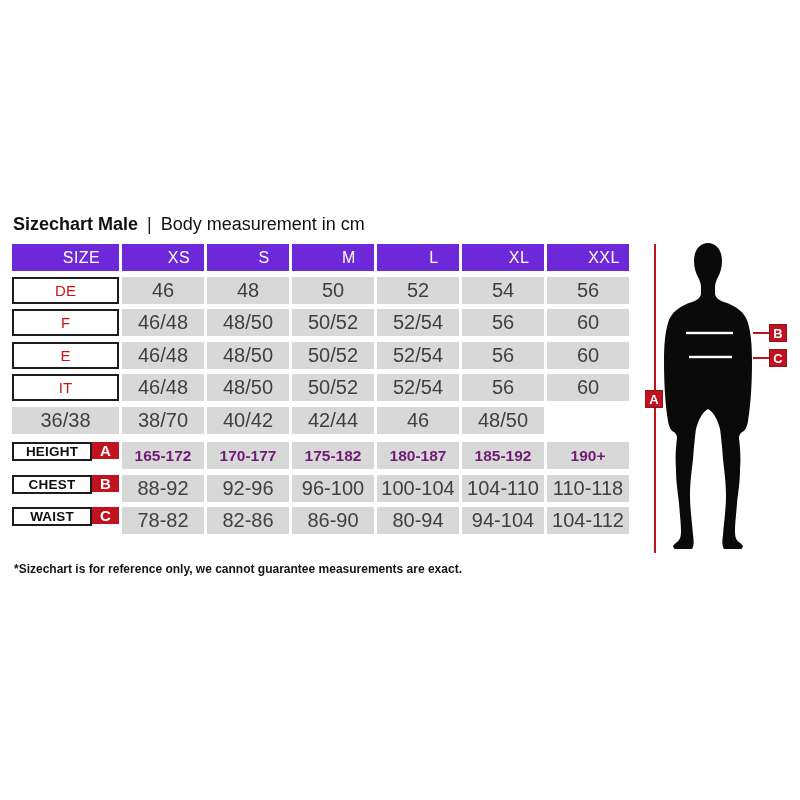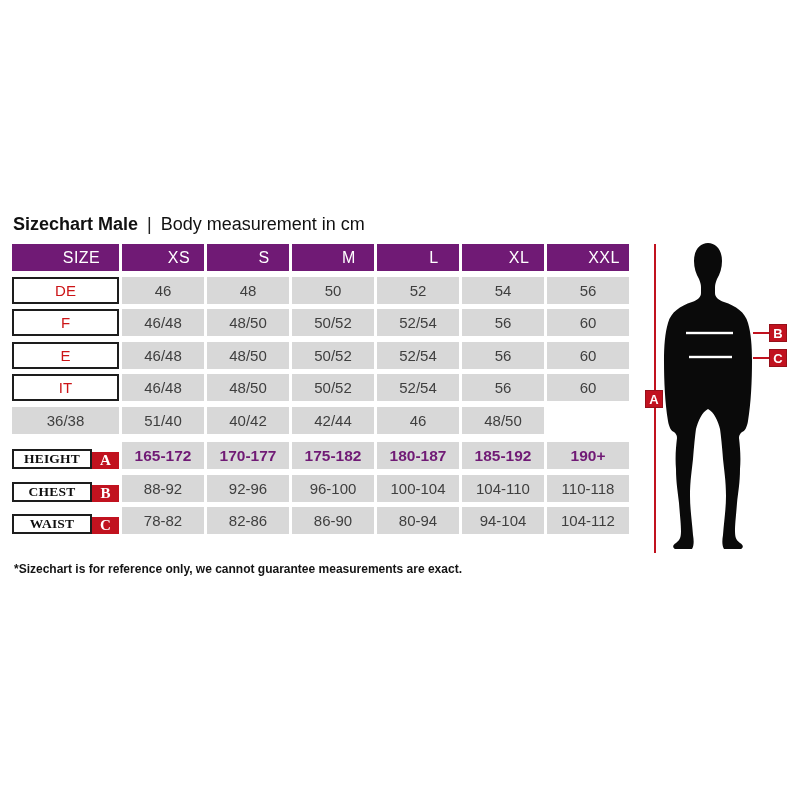--- a/index.html
+++ b/index.html
@@ -15,28 +15,28 @@
   .title .main{font-weight:bold;}
   .title .sep{font-weight:400;margin:0 9px;color:#222;}
   .title .sub{font-weight:400;}
 
   
   .grid{position:absolute;display:grid;grid-template-columns:107px repeat(6,82px);
         column-gap:3px;row-gap:5.5px;grid-auto-rows:27px;}
   .region-grid{left:12px;top:218px;}
   .measure-grid{left:12px;top:416px;}
 
-  .hdr{background:#701a75;color:#ffffff;display:flex;align-items:center;justify-content:center;
+  .hdr{background:#6d28d9;color:#ffffff;display:flex;align-items:center;justify-content:center;
        font-size:16px;letter-spacing:0.5px;padding-left:32px;}
   .rlabel{background:#ffffff;border:2px solid #1d1d1d;box-sizing:border-box;color:#cc1417;
           font-weight:normal;font-size:15px;display:flex;align-items:center;justify-content:center;}
-  .cell{background:#d8d8d8;color:#3f3f3f;font-size:15px;display:flex;align-items:center;justify-content:center;}
+  .cell{background:#d8d8d8;color:#3f3f3f;font-size:20px;display:flex;align-items:center;justify-content:center;}
   .cell.bold-cell{font-weight:bold;color:#701a75;font-size:15.5px;}
 
-  .mlabel-wrap{display:flex;align-items:flex-end;gap:0;font-family:Liberation Serif, serif;}
+  .mlabel-wrap{display:flex;align-items:flex-start;gap:0;}
   .mlabel{flex:1;background:#fff;border:2px solid #1d1d1d;box-sizing:border-box;color:#0e0e0e;
           font-weight:bold;font-size:13.5px;letter-spacing:0.2px;
           display:flex;align-items:center;justify-content:center;}
   .badge{width:27px;background:#c1121f;color:#fff;font-weight:bold;font-size:15px;
          display:flex;align-items:center;justify-content:center;}
 
   
   .footnote{position:absolute;left:14px;top:536px;font-size:12px;font-weight:bold;color:#141414;}
 
   
@@ -96,21 +96,21 @@
 
     <div class="rlabel">IT</div>
     <div class="cell">46/48</div>
     <div class="cell">48/50</div>
     <div class="cell">50/52</div>
     <div class="cell">52/54</div>
     <div class="cell">56</div>
     <div class="cell">60</div>
 
     <div class="cell">36/38</div>
-    <div class="cell">51/40</div>
+    <div class="cell">38/70</div>
     <div class="cell">40/42</div>
     <div class="cell">42/44</div>
     <div class="cell">46</div>
     <div class="cell">48/50</div>
   </div>
 
   <div class="grid measure-grid">
     <div class="mlabel-wrap">
       <div class="mlabel">HEIGHT</div>
       <div class="badge">A</div>

